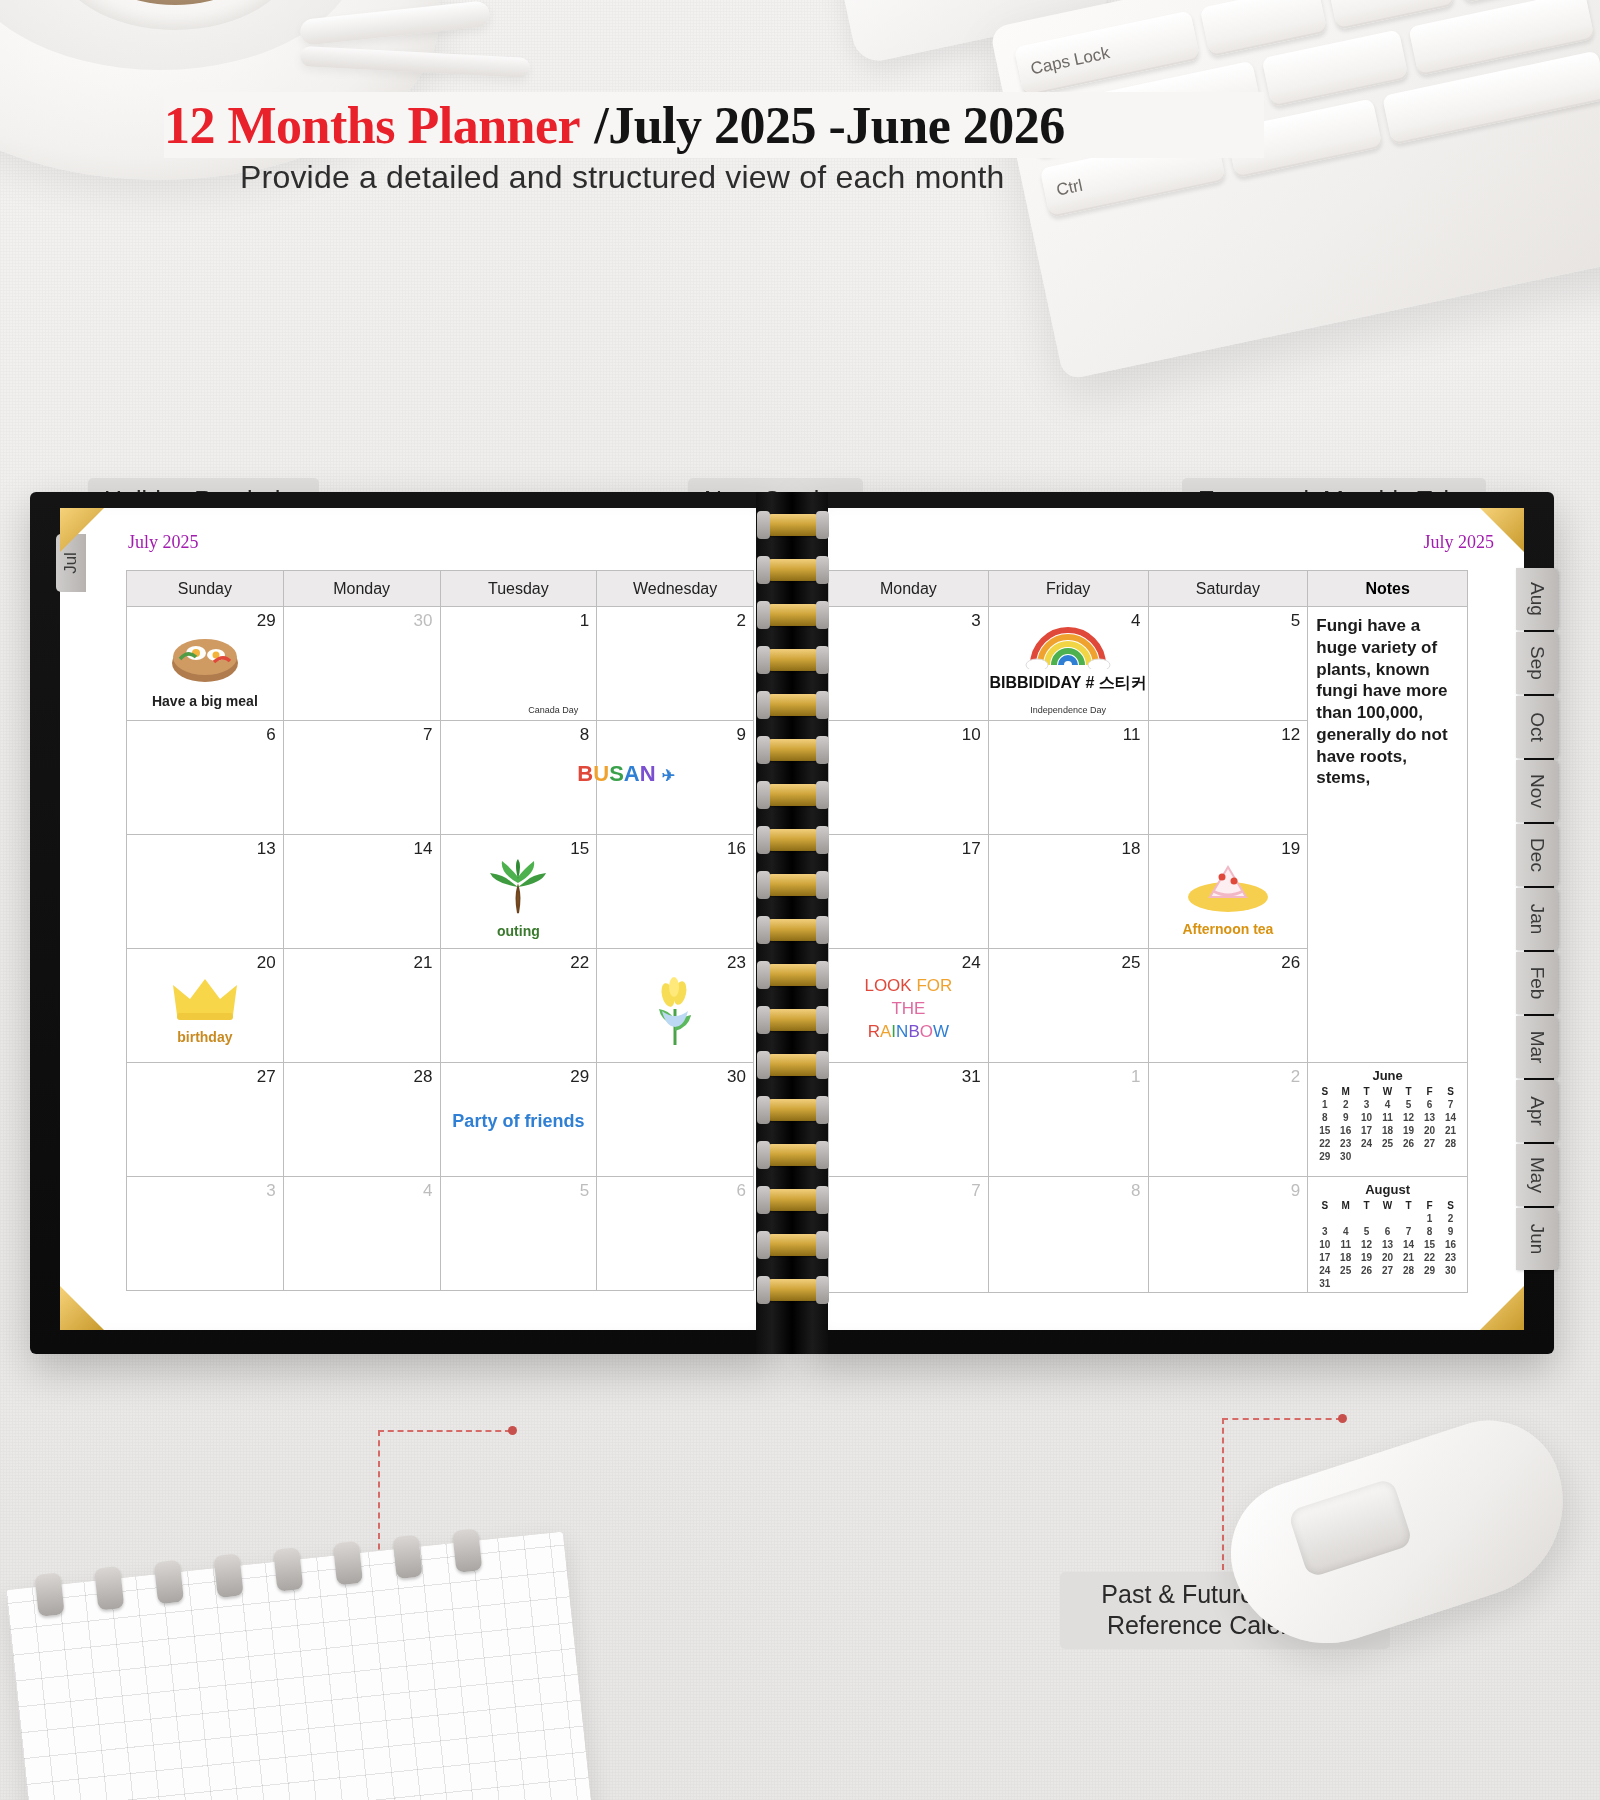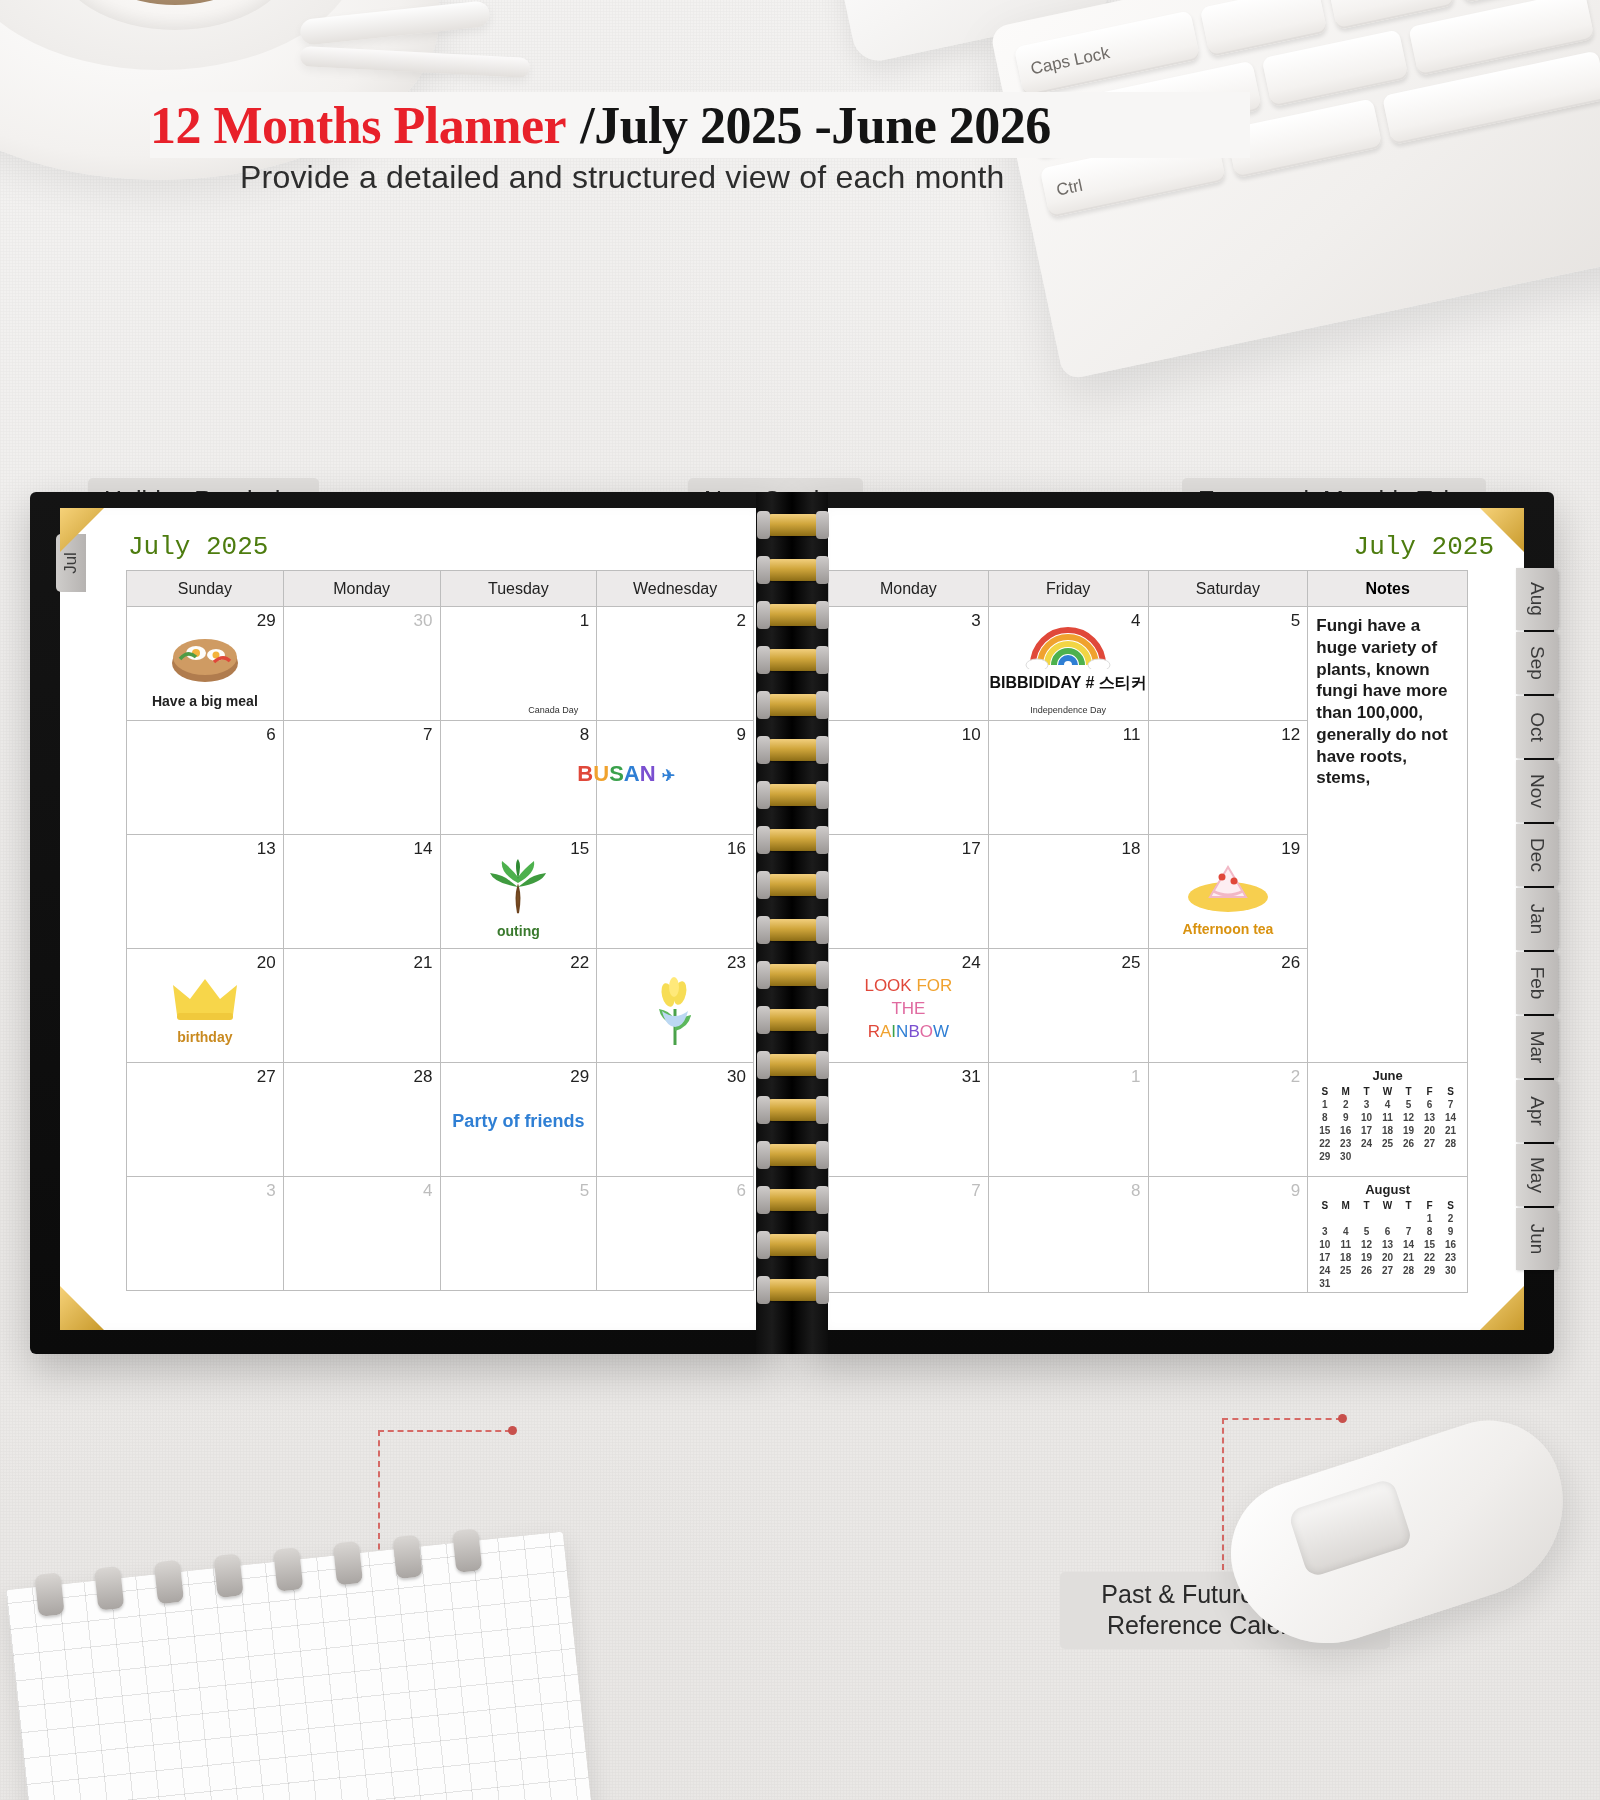--- a/index.html
+++ b/index.html
@@ -77,21 +77,21 @@
   .key {
     position:absolute; border-radius:9px;
     background:linear-gradient(180deg,#ffffff 0%,#f4f2f0 70%,#e9e6e3 100%);
     box-shadow:0 3px 4px rgba(0,0,0,.10), inset 0 -2px 0 rgba(0,0,0,.04);
     color:#6f6b67; font-size:17px; font-family:"Liberation Sans",sans-serif;
     display:flex; align-items:center; padding-left:12px;
   }
 
   
   .headline {
-    position:absolute; left:150px; top:92px; width:1100px; height:66px;
+    position:absolute; left:164px; top:92px; width:1100px; height:66px;
     display:flex; align-items:center; background:#f7f6f5;
     font-family:"Liberation Serif", serif;
     font-size:52px; font-weight:bold; letter-spacing:-0.5px;
     white-space:nowrap;
   }
   .headline .red { color:#e8212a; }
   .headline .blk { color:#141414; }
   .subhead {
     position:absolute; left:240px; top:159px; width:1000px;
     font-family:"Liberation Sans", sans-serif;
@@ -166,21 +166,21 @@
   .tab-jul {
     position:absolute; left:-4px; top:26px; width:30px; height:58px;
     background:linear-gradient(90deg,#cfcdcb,#b6b3b1);
     border-radius:5px 0 0 5px;
     display:flex; align-items:center; justify-content:center;
     font-size:17px; color:#3a3a3a;
   }
   .tab-jul span { transform:rotate(-90deg); }
 
   
-  .pagehead { font-size:26px; color:#4d7c0f; font-family:Liberation Mono, monospace; }
+  .pagehead { font-size:18px; color:#a21caf; font-family:Liberation Serif, serif; }
   .grid { position:absolute; border-collapse:collapse; table-layout:fixed; }
   .grid td, .grid th { border:1px solid #bdbdbd; }
   .dow {
     background:#eceaea; height:36px; font-size:16px; font-weight:normal; color:#222;
   }
   .cell { height:114px; vertical-align:top; position:relative; background:#fff; }
   .num { position:absolute; right:7px; top:4px; font-size:17px; color:#222; }
   .num.muted { color:#bdbdbd; }
   .holiday { position:absolute; left:0; right:0; bottom:5px; text-align:center; font-size:9px; color:#333; }
   .art { position:absolute; left:0; right:0; top:22px; text-align:center; }

